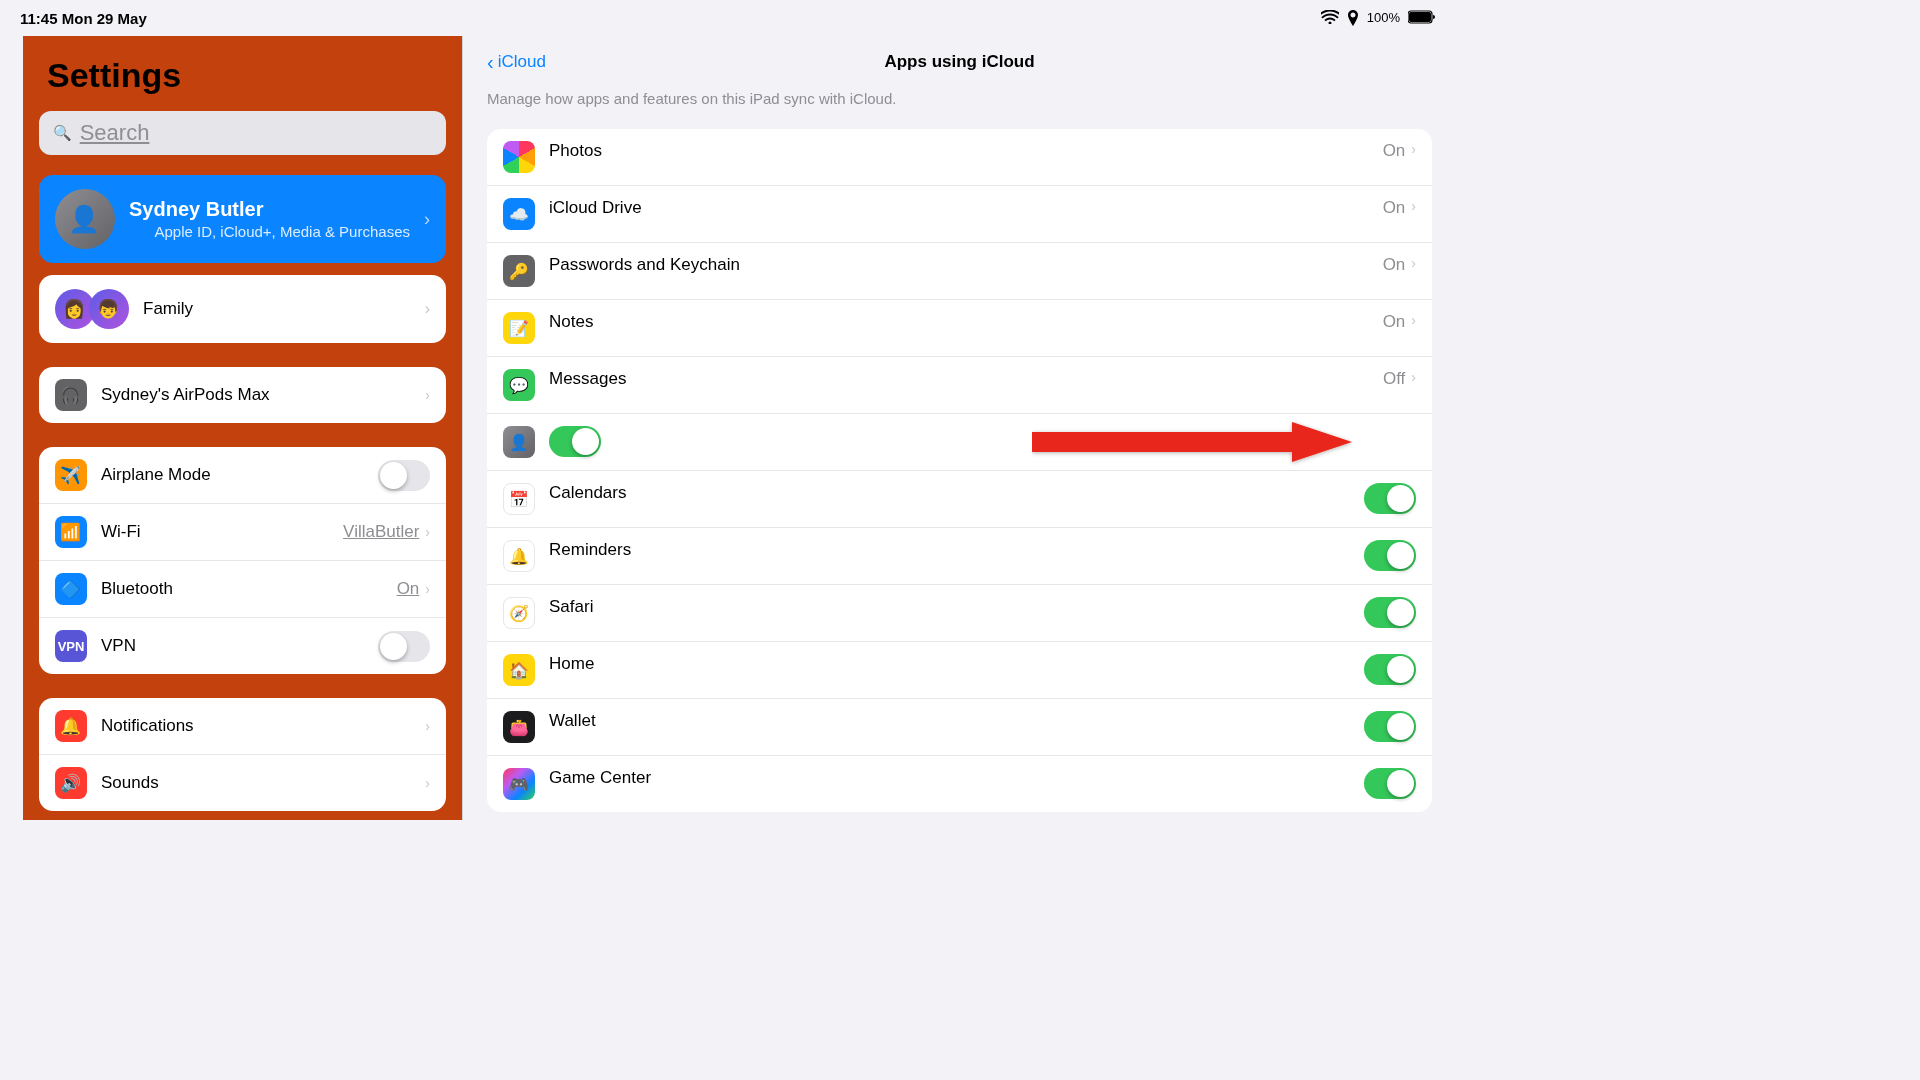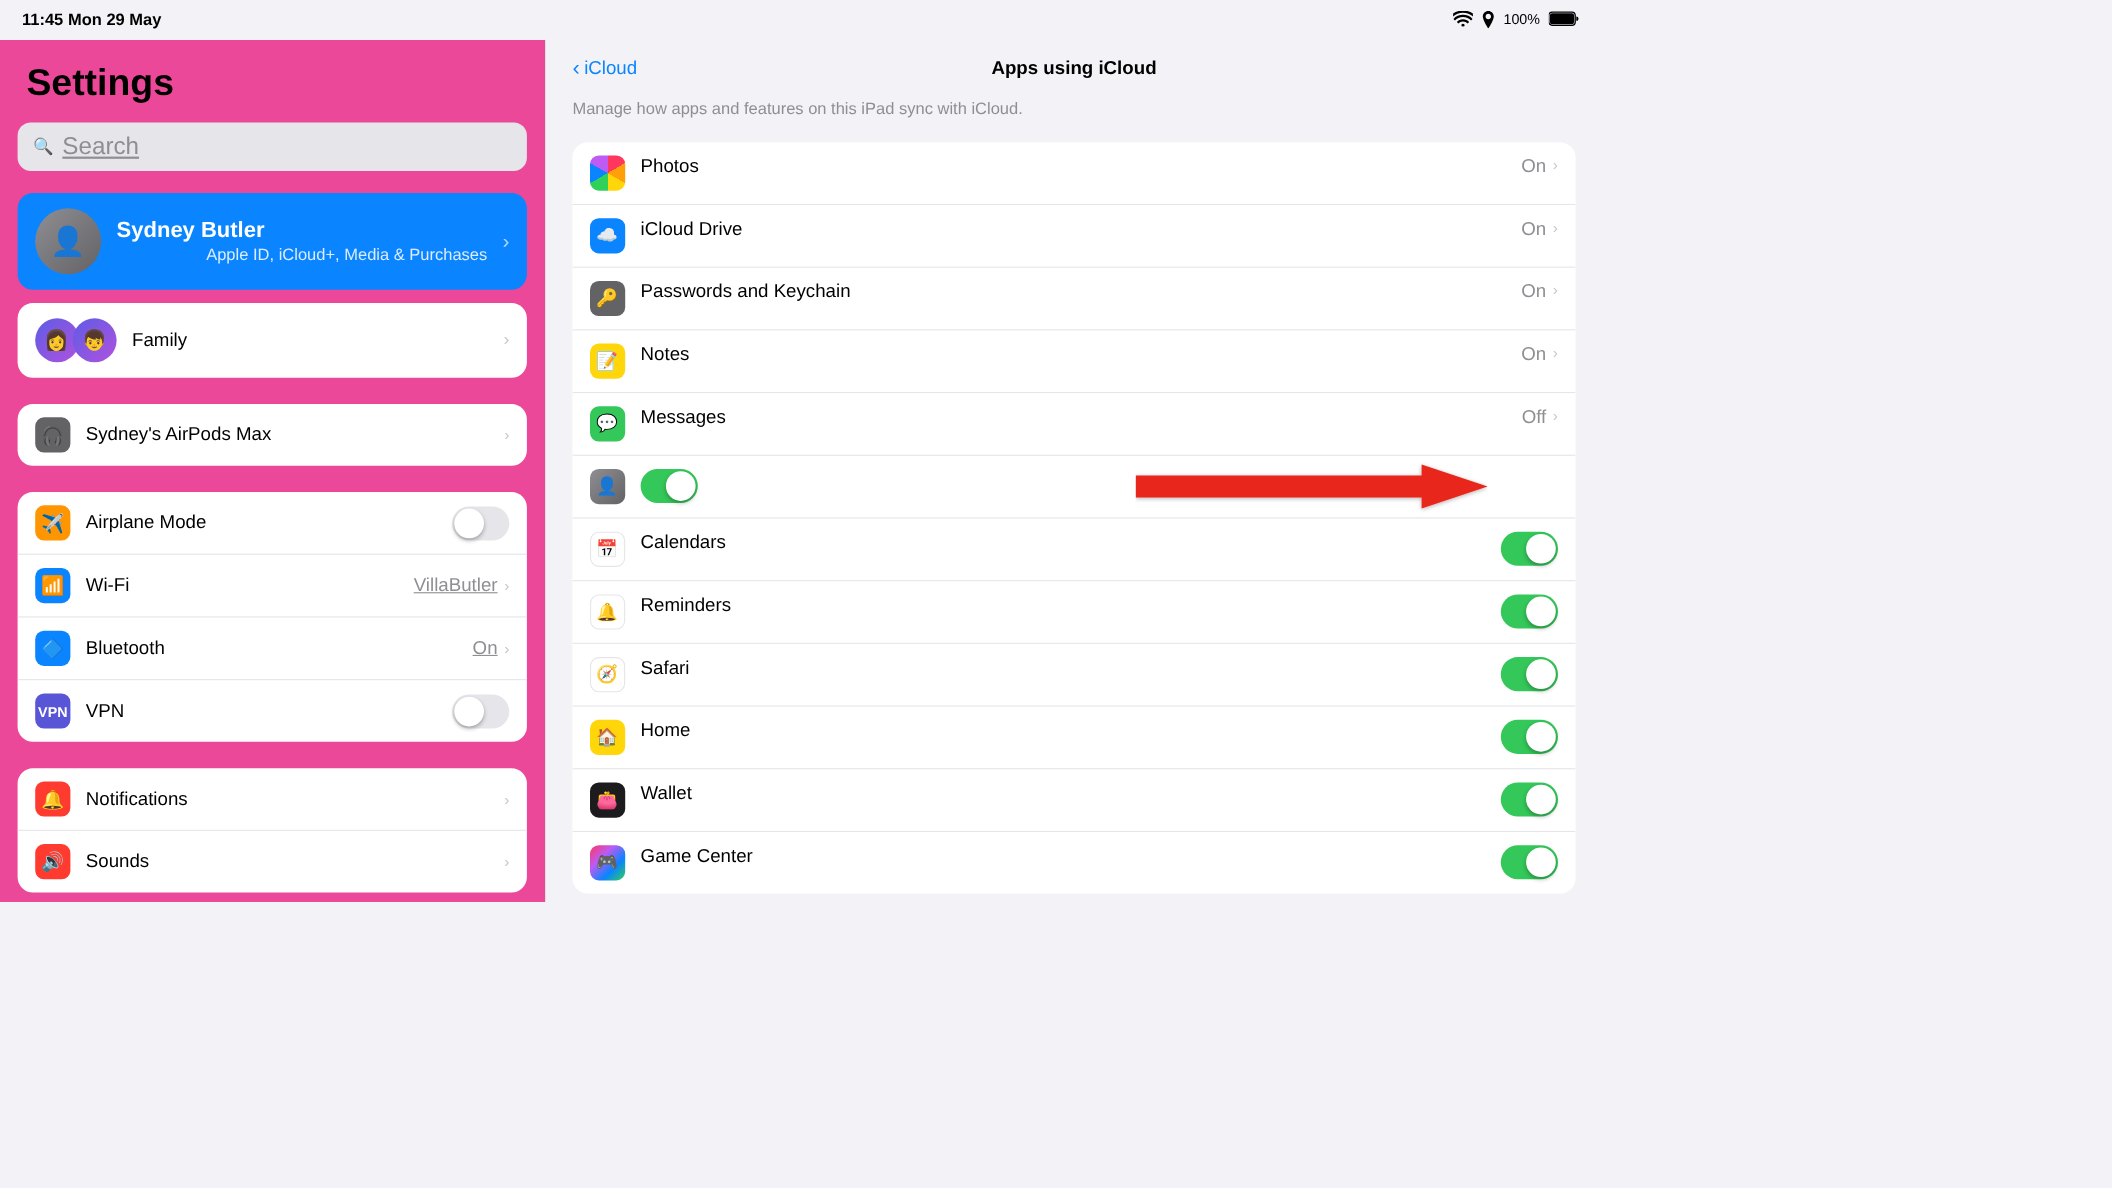--- a/index.html
+++ b/index.html
@@ -39,26 +39,27 @@
 
     
     .main-layout {
       display: flex;
       flex: 1;
       overflow: hidden;
     }
 
     
     .sidebar {
-      width: 496px;
-      background: #ec4899;
+      width: 440px;
+      background: #c2410c;
       padding: 20px 16px;
       overflow-y: auto;
       flex-shrink: 0;
       border-right: 1px solid #d1d1d6;
+      margin-left: 23px;
     }
     .sidebar-title {
       font-size: 34px;
       font-weight: 700;
       color: #000;
       margin-bottom: 16px;
       padding-left: 8px;
     }
 
     

